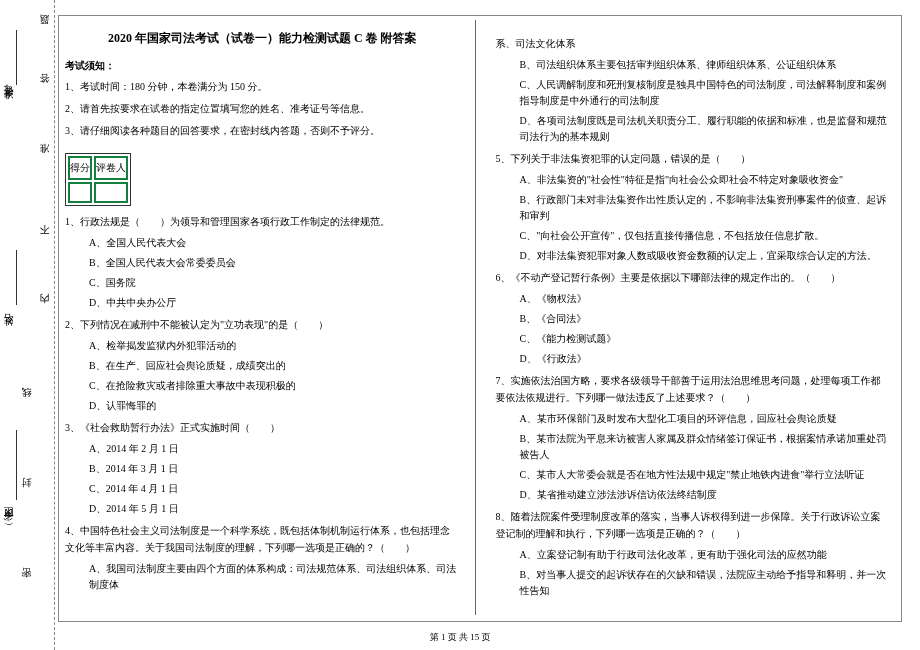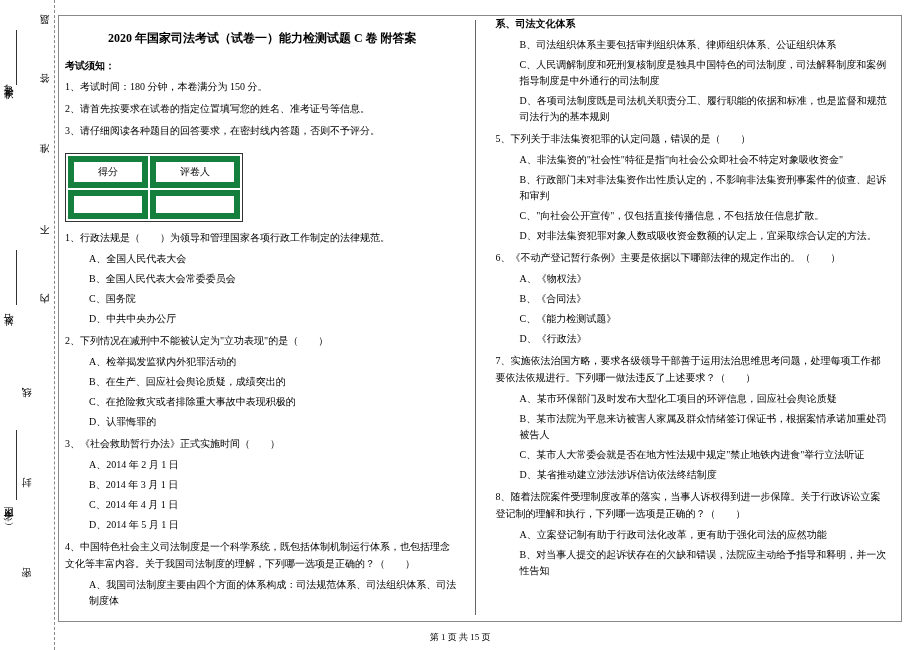--- a/index.html
+++ b/index.html
@@ -99,22 +99,22 @@
     .instr-line {
       margin: 6px 0;
       line-height: 1.6;
     }
     .score-box {
       display: inline-block;
       border: 1px solid #333;
       margin-top: 8px;
     }
     .score-box td {
-      border: 6px solid #15803d;
-      padding: 3px 24px;
+      border: 2px solid #15803d;
+      padding: 3px 0;
       font-size: 10px;
     }
     .section-head {
       text-align: center;
       font-weight: bold;
       font-size: 12px;
       margin: 8px 0 8px 70px;
       display: inline-block;
     }
     .q {
@@ -197,21 +197,21 @@
     <div class="opt">A、2014 年 2 月 1 日</div>
     <div class="opt">B、2014 年 3 月 1 日</div>
     <div class="opt">C、2014 年 4 月 1 日</div>
     <div class="opt">D、2014 年 5 月 1 日</div>
 
     <div class="q">4、中国特色社会主义司法制度是一个科学系统，既包括体制机制运行体系，也包括理念文化等丰富内容。关于我国司法制度的理解，下列哪一选项是正确的？（　　）</div>
     <div class="opt">A、我国司法制度主要由四个方面的体系构成：司法规范体系、司法组织体系、司法制度体</div>
   </div>
 
   <div class="col col-right">
-    <div class="q" style="margin-top:0;font-weight:bold;">系、司法文化体系</div>
+    <div class="q" style="margin-top:20px;">系、司法文化体系</div>
     <div class="opt">B、司法组织体系主要包括审判组织体系、律师组织体系、公证组织体系</div>
     <div class="opt">C、人民调解制度和死刑复核制度是独具中国特色的司法制度，司法解释制度和案例指导制度是中外通行的司法制度</div>
     <div class="opt">D、各项司法制度既是司法机关职责分工、履行职能的依据和标准，也是监督和规范司法行为的基本规则</div>
 
     <div class="q">5、下列关于非法集资犯罪的认定问题，错误的是（　　）</div>
     <div class="opt">A、非法集资的"社会性"特征是指"向社会公众即社会不特定对象吸收资金"</div>
     <div class="opt">B、行政部门未对非法集资作出性质认定的，不影响非法集资刑事案件的侦查、起诉和审判</div>
     <div class="opt">C、"向社会公开宣传"，仅包括直接传播信息，不包括放任信息扩散。</div>
     <div class="opt">D、对非法集资犯罪对象人数或吸收资金数额的认定上，宜采取综合认定的方法。</div>
 

